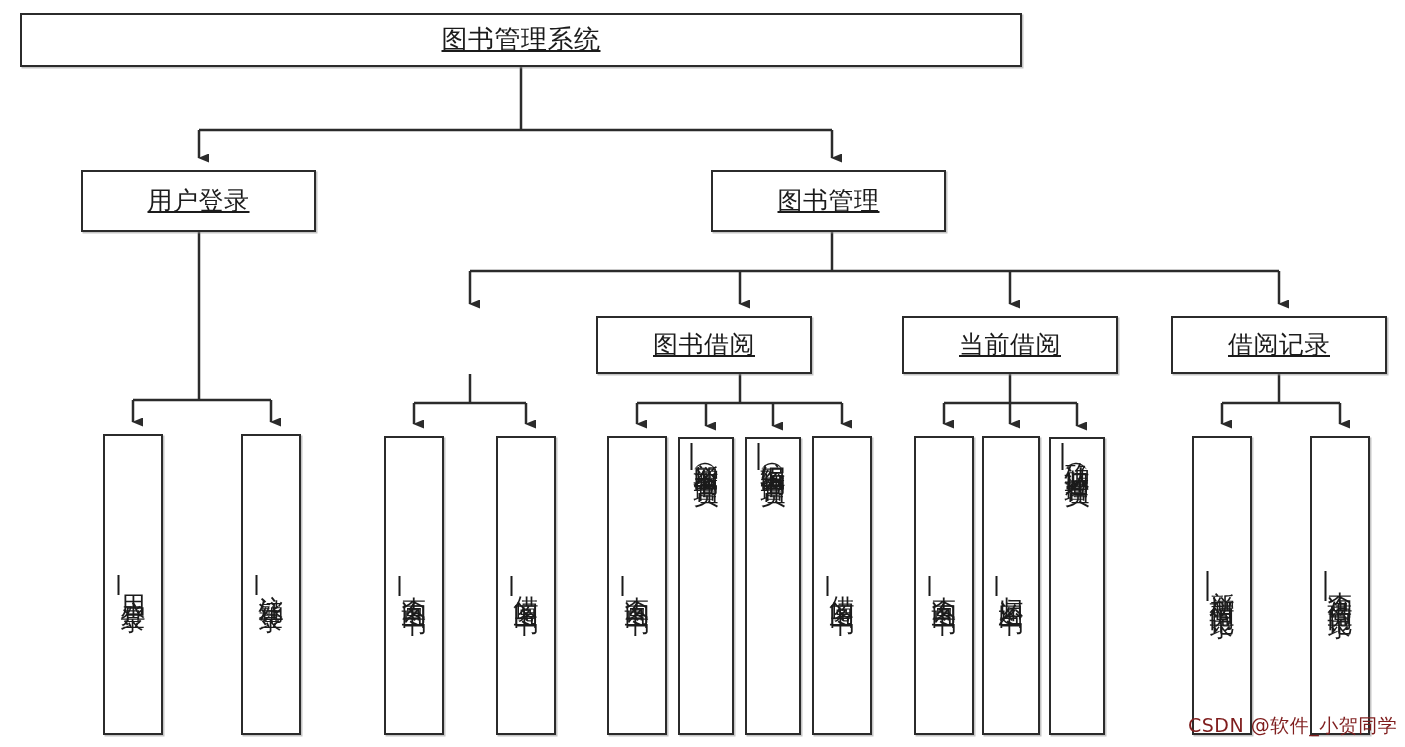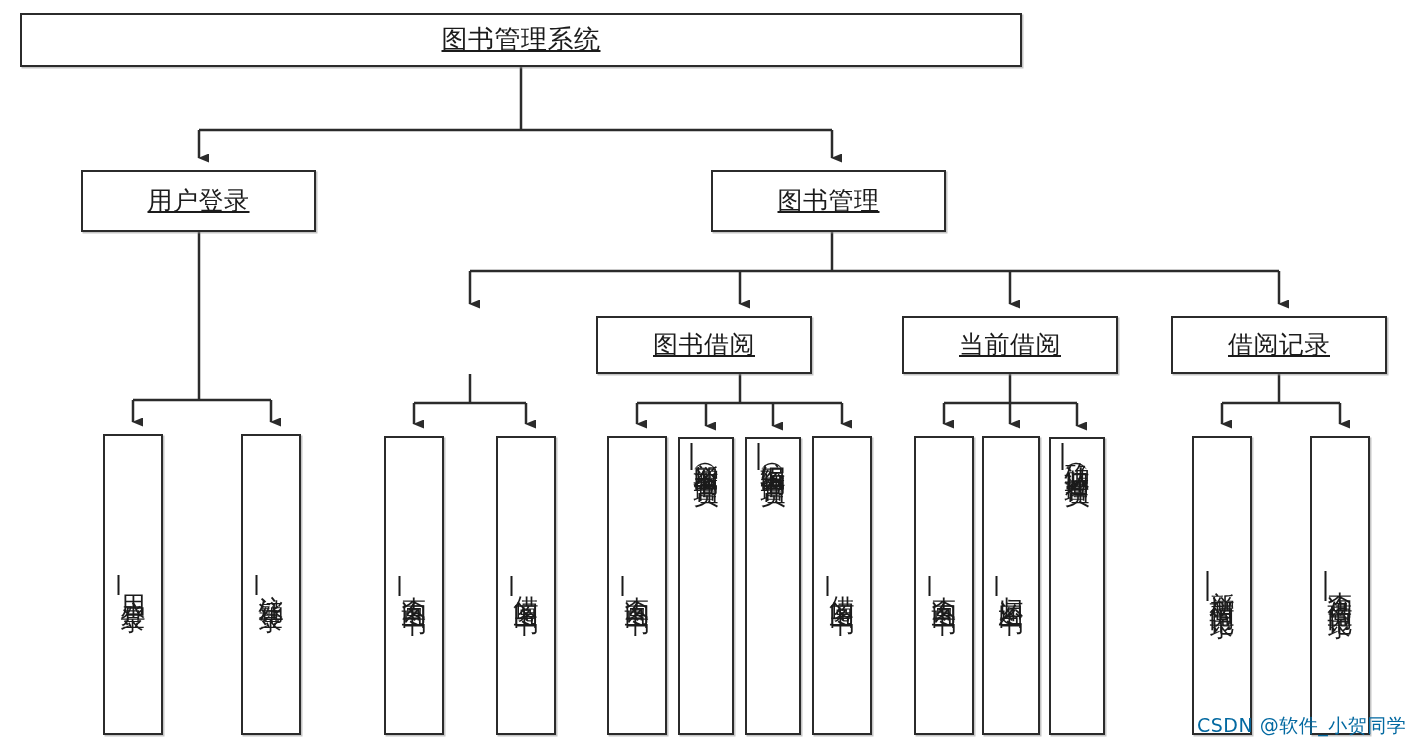--- a/index.html
+++ b/index.html
@@ -70,25 +70,24 @@
   }
   .node.vert.center {
     align-items: center;
     padding-top: 0;
   }
   #watermark {
     position: absolute;
     left: 1188px;
     top: 713px;
     font-size: 19px;
-    color: #0369a1;
+    color: #7f1d1d;
     white-space: nowrap;
     letter-spacing: 0.5px;
     font-family: "DejaVu Sans", "Liberation Sans", sans-serif;
-    margin-left: 9px;
   }
 </style>
 </head>
 <body>
 
 <div id="canvas">
 
   <svg id="edges" viewBox="0 0 1405 747" xmlns="http://www.w3.org/2000/svg">
     <defs>
       <marker id="arrow" markerWidth="9" markerHeight="11" refX="4.5" refY="10" orient="auto" markerUnits="userSpaceOnUse">

